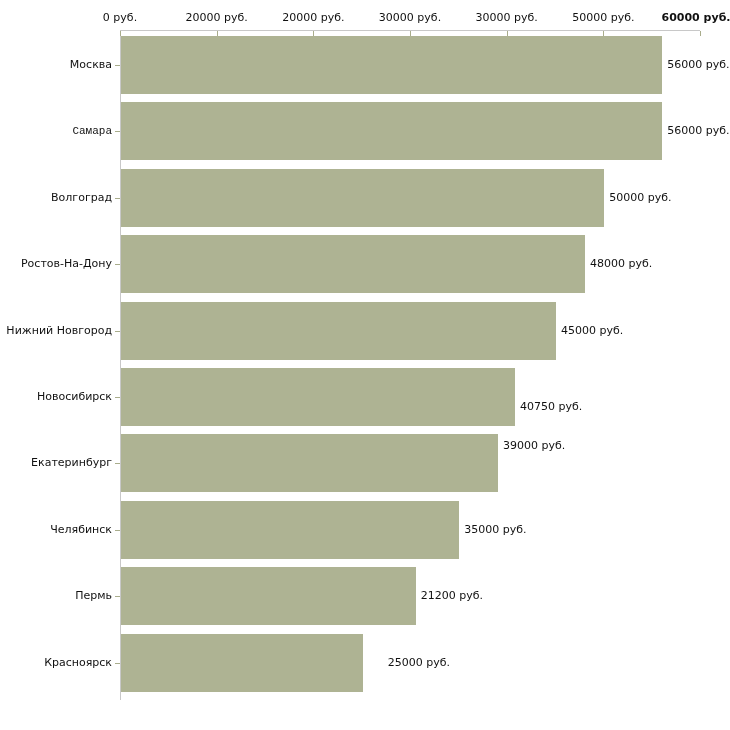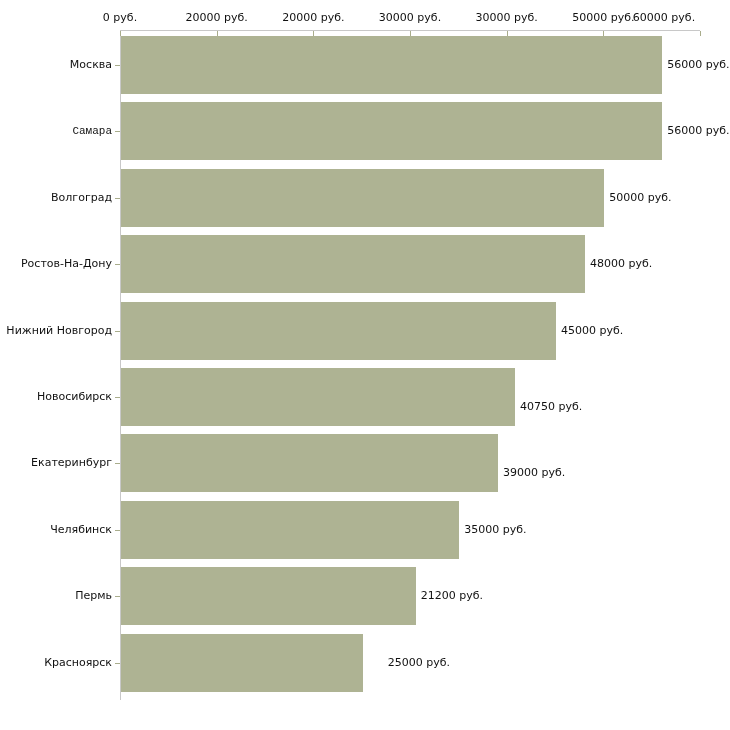--- a/index.html
+++ b/index.html
@@ -89,21 +89,21 @@
       <div class="xtick-label" style="left: 216.667px;">20000 руб.</div>
       <div class="xtick" style="left: 313.333px;"></div>
       <div class="xtick-label" style="left: 313.333px;">20000 руб.</div>
       <div class="xtick" style="left: 410px;"></div>
       <div class="xtick-label" style="left: 410px;">30000 руб.</div>
       <div class="xtick" style="left: 506.667px;"></div>
       <div class="xtick-label" style="left: 506.667px;">30000 руб.</div>
       <div class="xtick" style="left: 603.333px;"></div>
       <div class="xtick-label" style="left: 603.333px;">50000 руб.</div>
       <div class="xtick" style="left: 700px;"></div>
-      <div class="xtick-label" style="left: 664px;">60000 руб.</div>
+      <div class="xtick-label" style="left: 696px; font-weight: bold;">60000 руб.</div>
     </div>
   <div id="cats-layer">
       <div class="ytick" style="top: 65px;"></div>
       <div class="cat-label" style="top: 65px;">Москва</div>
       <div class="ytick" style="top: 131px;"></div>
       <div class="cat-label" style="top: 131.4px; font-family: Liberation Mono, monospace;">Самара</div>
       <div class="ytick" style="top: 198px;"></div>
       <div class="cat-label" style="top: 197.8px;">Волгоград</div>
       <div class="ytick" style="top: 264px;"></div>
       <div class="cat-label" style="top: 264.2px;">Ростов-На-Дону</div>
@@ -127,21 +127,21 @@
       <div class="bar-value" style="left: 667.333px; top: 131.4px;">56000 руб.</div>
       <div class="bar" title="Волгоград: 50000 руб." style="top: 168.8px; height: 58px; width: 483.333px; background: rgb(174, 179, 147);"></div>
       <div class="bar-value" style="left: 609.333px; top: 197.8px;">50000 руб.</div>
       <div class="bar" title="Ростов-На-Дону: 48000 руб." style="top: 235.2px; height: 58px; width: 464px; background: rgb(174, 179, 147);"></div>
       <div class="bar-value" style="left: 590px; top: 264.2px;">48000 руб.</div>
       <div class="bar" title="Нижний Новгород: 45000 руб." style="top: 301.6px; height: 58px; width: 435px; background: rgb(174, 179, 147);"></div>
       <div class="bar-value" style="left: 561px; top: 330.6px;">45000 руб.</div>
       <div class="bar" title="Новосибирск: 40750 руб." style="top: 368px; height: 58px; width: 393.917px; background: rgb(174, 179, 147);"></div>
       <div class="bar-value" style="left: 519.917px; top: 407px;">40750 руб.</div>
       <div class="bar" title="Екатеринбург: 39000 руб." style="top: 434.4px; height: 58px; width: 377px; background: rgb(174, 179, 147);"></div>
-      <div class="bar-value" style="left: 503px; top: 473px;">39000 руб.</div>
+      <div class="bar-value" style="left: 503px; top: 446px;">39000 руб.</div>
       <div class="bar" title="Челябинск: 35000 руб." style="top: 500.8px; height: 58px; width: 338.333px; background: rgb(174, 179, 147);"></div>
       <div class="bar-value" style="left: 464.333px; top: 529.8px;">35000 руб.</div>
       <div class="bar" title="Пермь: 30500 руб." style="top: 567.2px; height: 58px; width: 294.833px; background: rgb(174, 179, 147);"></div>
       <div class="bar-value" style="left: 420.833px; top: 596.2px;">21200 руб.</div>
       <div class="bar" title="Красноярск: 25000 руб." style="top: 633.6px; height: 58px; width: 241.667px; background: rgb(174, 179, 147);"></div>
       <div class="bar-value" style="left: 367.667px; top: 662.6px; margin-left: 20px;">25000 руб.</div>
     </div>
 
 </div>
 

